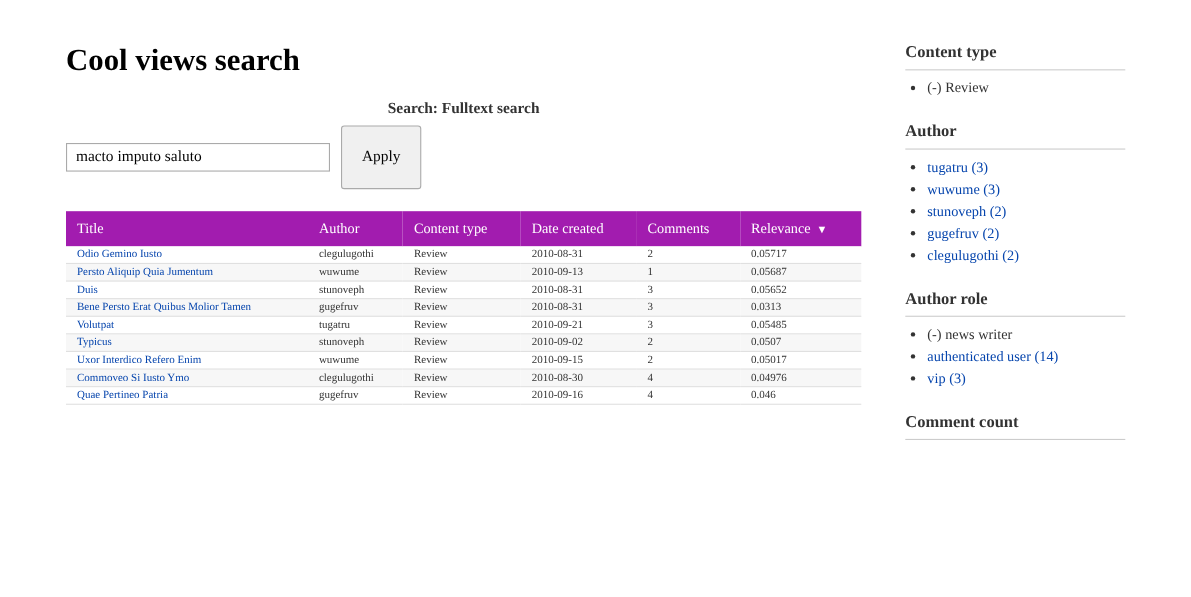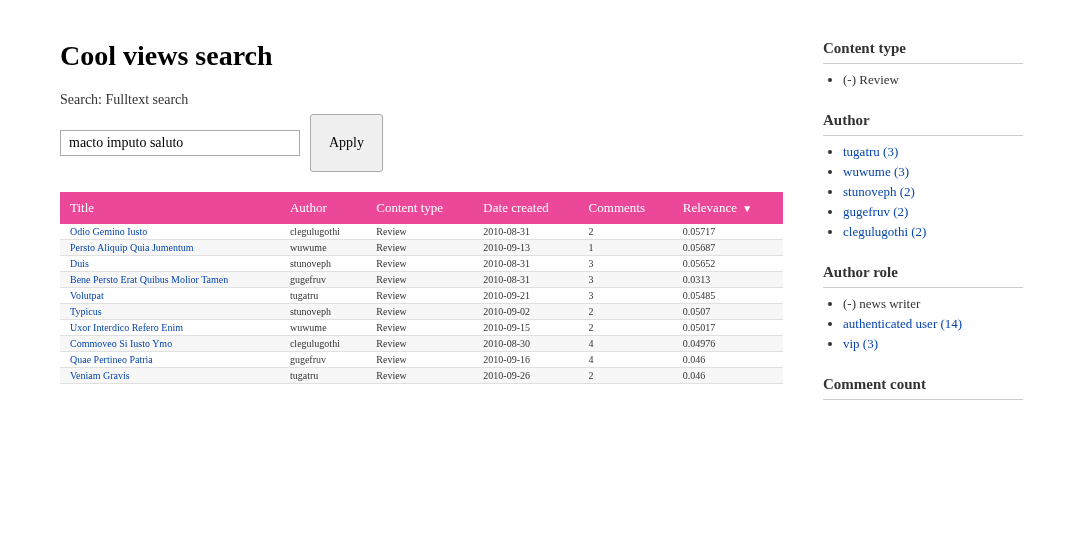--- a/index.html
+++ b/index.html
@@ -18,23 +18,24 @@
     .main-content {
       flex: 1;
     }
     .page-title {
       font-size: 28px;
       font-weight: bold;
       margin-bottom: 20px;
       color: #000;
     }
     .search-label {
-      font-weight: normal;
+      font-weight: bold;
       margin-bottom: 6px;
       display: block;
+      text-align: center;
     }
     .search-row {
       display: flex;
       align-items: center;
       gap: 10px;
       margin-bottom: 20px;
     }
     .search-input {
       border: 1px solid #aaa;
       padding: 4px 8px;
@@ -49,21 +50,21 @@
       background: #f0f0f0;
       border-radius: 3px;
       cursor: pointer;
       font-family: Georgia, serif;
     }
     .results-table {
       width: 100%;
       border-collapse: collapse;
     }
     .results-table th {
-      background: #ec4899;
+      background: #a21caf;
       color: #fff;
       text-align: left;
       padding: 8px 10px;
       font-size: 13px;
       font-weight: normal;
     }
     .results-table th.sortable {
       cursor: pointer;
     }
     .results-table th .sort-arrow {
@@ -208,28 +209,20 @@
             <td>0.04976</td>
           </tr>
           <tr>
             <td><a class="result-link" href="#">Quae Pertineo Patria</a></td>
             <td>gugefruv</td>
             <td>Review</td>
             <td>2010-09-16</td>
             <td>4</td>
             <td>0.046</td>
           </tr>
-          <tr>
-            <td><a class="result-link" href="#">Veniam Gravis</a></td>
-            <td>tugatru</td>
-            <td>Review</td>
-            <td>2010-09-26</td>
-            <td>2</td>
-            <td>0.046</td>
-          </tr>
         </tbody>
     </table>
   </div>
 
   <div class="sidebar">
   <div class="sidebar-section">
         <div class="sidebar-section-title">Content type</div>
         <ul class="sidebar-list">
           <li class="active-filter">(-) Review</li>
         </ul>

